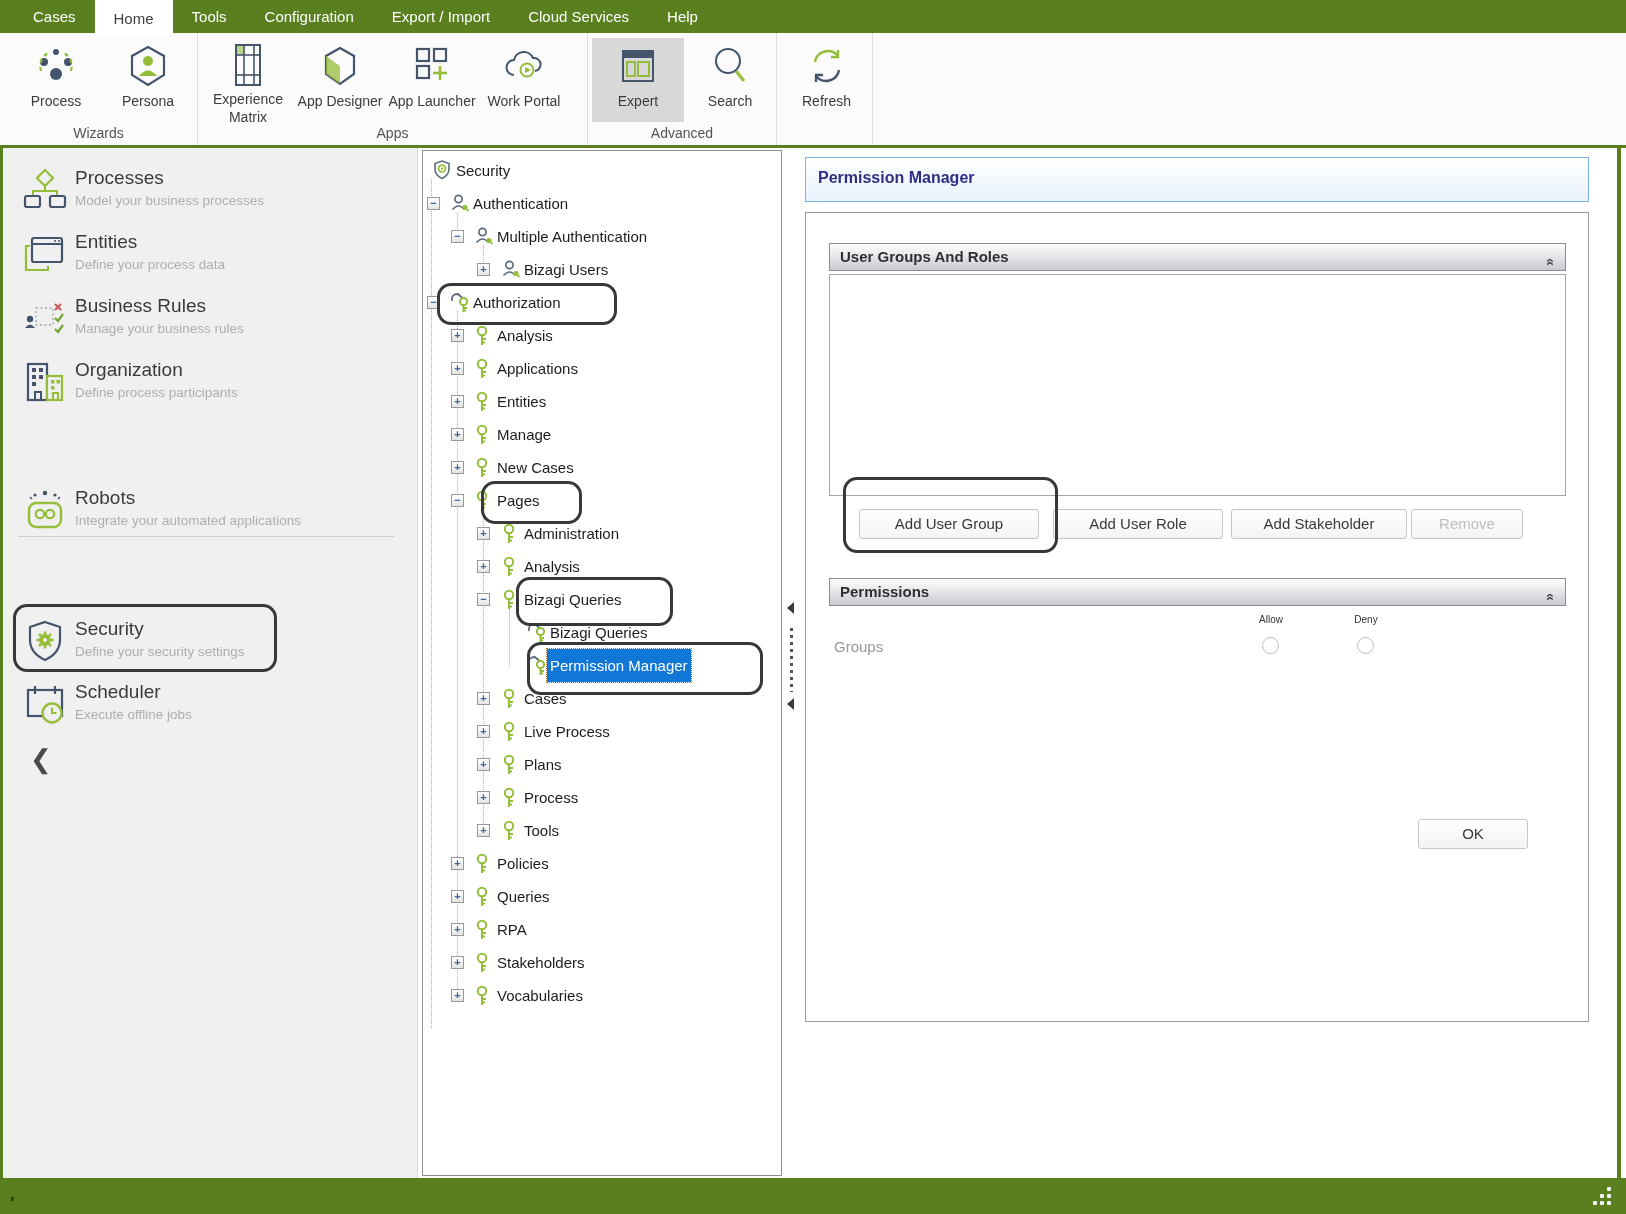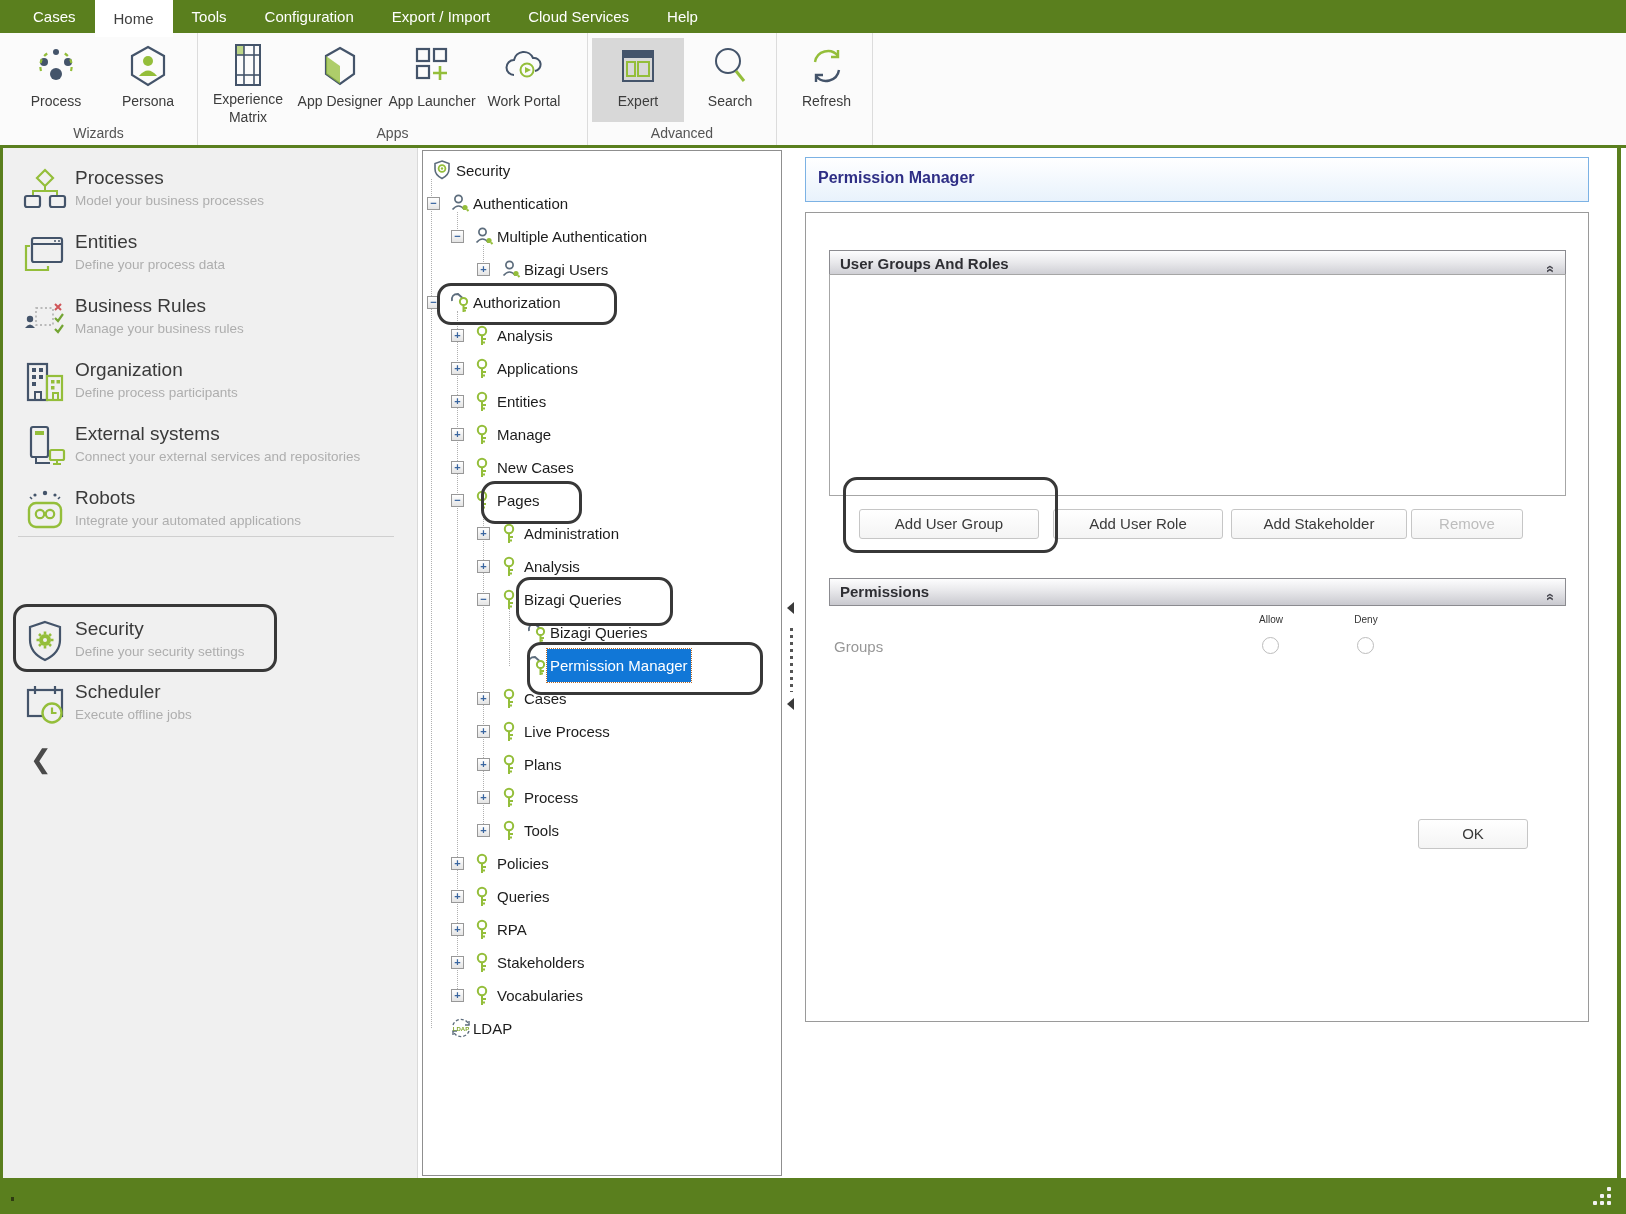--- a/index.html
+++ b/index.html
@@ -245,31 +245,20 @@
           <circle cx="8" cy="23" r="3.2" fill="#44546a"></circle>
           <path d="M3 32 Q8 25 13 32 Z" fill="#44546a"></path>
           <rect x="14" y="12" width="17" height="17" fill="none" stroke="#a8a8a8" stroke-width="1.4" stroke-dasharray="2 2.5"></rect>
           <path d="M33 8 L39 14 M39 8 L33 14" stroke="#d05558" stroke-width="2"></path>
           <path d="M33 22 L36 25 L41 18" fill="none" stroke="#74a534" stroke-width="2.2"></path>
           <path d="M33 33 L36 36 L41 29" fill="none" stroke="#74a534" stroke-width="2.2"></path>
         </svg></div>
       <div class="sb-title">Business  Rules</div>
       <div class="sb-desc">Manage your business rules</div>
     </div>
-    <div class="sb-item" style="top: 274px;">
-      <div class="sb-icon"><svg width="46" height="44" viewBox="0 0 46 44">
-          <rect x="9" y="3" width="17" height="30" rx="2" fill="none" stroke="#44546a" stroke-width="2.2"></rect>
-          <rect x="13" y="7" width="9" height="4" fill="#94be3a"></rect>
-          <path d="M14 33 V39 H28" fill="none" stroke="#44546a" stroke-width="2"></path>
-          <rect x="28" y="26" width="14" height="10" rx="1.5" fill="#f0f0f0" stroke="#94be3a" stroke-width="2.2"></rect>
-          <path d="M35 36 V40 M31 40 H39" stroke="#94be3a" stroke-width="2" fill="none"></path>
-        </svg></div>
-      <div class="sb-title">External systems</div>
-      <div class="sb-desc">Connect your external services and repositories</div>
-    </div>
     <div class="sb-item" style="top: 338px;">
       <div class="sb-icon"><svg width="46" height="44" viewBox="0 0 46 44">
           <circle cx="13" cy="7" r="1.6" fill="#44546a"></circle>
           <circle cx="23" cy="5" r="2.2" fill="#44546a"></circle>
           <circle cx="33" cy="7" r="1.6" fill="#44546a"></circle>
           <path d="M8 9 L10 11 M38 9 L36 11" stroke="#44546a" stroke-width="1.6"></path>
           <rect x="7" y="15" width="32" height="24" rx="7" fill="none" stroke="#94be3a" stroke-width="2.4"></rect>
           <circle cx="18" cy="26" r="4.2" fill="none" stroke="#94be3a" stroke-width="2.2"></circle>
           <circle cx="28" cy="26" r="4.2" fill="none" stroke="#94be3a" stroke-width="2.2"></circle>
         </svg></div>
@@ -517,44 +506,34 @@
       <span class="tlabel" style="left: 71px;">Stakeholders</span>
     </div>
     <div class="trow" style="top: 828px;">
       <div class="texp" style="left: 28px;">+</div>
       <span class="ticon" style="left: 51px;"><svg width="16" height="22" viewBox="0 0 16 22">
           <circle cx="8" cy="6" r="4.2" fill="none" stroke="#94be3a" stroke-width="2"></circle>
           <path d="M8 10.2 V20 M8 14 H12 M8 17.5 H11" fill="none" stroke="#94be3a" stroke-width="2"></path>
         </svg></span>
       <span class="tlabel" style="left: 71px;">Vocabularies</span>
     </div>
-    <div class="trow" style="top: 861px;">
-      <span class="ticon" style="left: 27px;"><svg width="22" height="20" viewBox="0 0 22 20">
-          <path d="M3 7 A8.5 8.5 0 0 1 19 7" fill="none" stroke="#5c6c7c" stroke-width="1.4" stroke-dasharray="3 2"></path>
-          <path d="M19 13 A8.5 8.5 0 0 1 3 13" fill="none" stroke="#5c6c7c" stroke-width="1.4" stroke-dasharray="3 2"></path>
-          <path d="M19 3 V7 H15" fill="none" stroke="#5c6c7c" stroke-width="1.4"></path>
-          <path d="M3 17 V13 H7" fill="none" stroke="#5c6c7c" stroke-width="1.4"></path>
-          <text x="11" y="13" font-size="6" font-weight="bold" fill="#7fa62c" text-anchor="middle" font-family="Liberation Sans, sans-serif">LDAP</text>
-        </svg></span>
-      <span class="tlabel" style="left: 47px;">LDAP</span>
-    </div>
   </div>
 
 <div id="splitter" class="abs">
   <div class="split-arrow" style="top:452px;"></div>
   <div class="split-dots"></div>
   <div class="split-arrow" style="top:548px;"></div>
 </div>
 
 <div id="title-box" class="abs">
   <div id="title-text">Permission Manager</div>
 </div>
 
 <div id="outer-box" class="abs">
-  <div class="sec-header" style="top:30px;margin-top:7px;">
+  <div class="sec-header" style="top:30px;">
     <span>User Groups And Roles</span>
     <span class="sec-chevron">«</span>
   </div>
   <div id="listbox"></div>
   <div id="ugr-buttons">
       <div class="btn" style="left: 53px; top: 296px; width: 180px;">Add User Group</div>
       <div class="btn" style="left: 247px; top: 296px; width: 170px;">Add User Role</div>
       <div class="btn" style="left: 425px; top: 296px; width: 176px;">Add Stakeholder</div>
       <div class="btn disabled" style="left: 605px; top: 296px; width: 112px;">Remove</div>
     </div>

